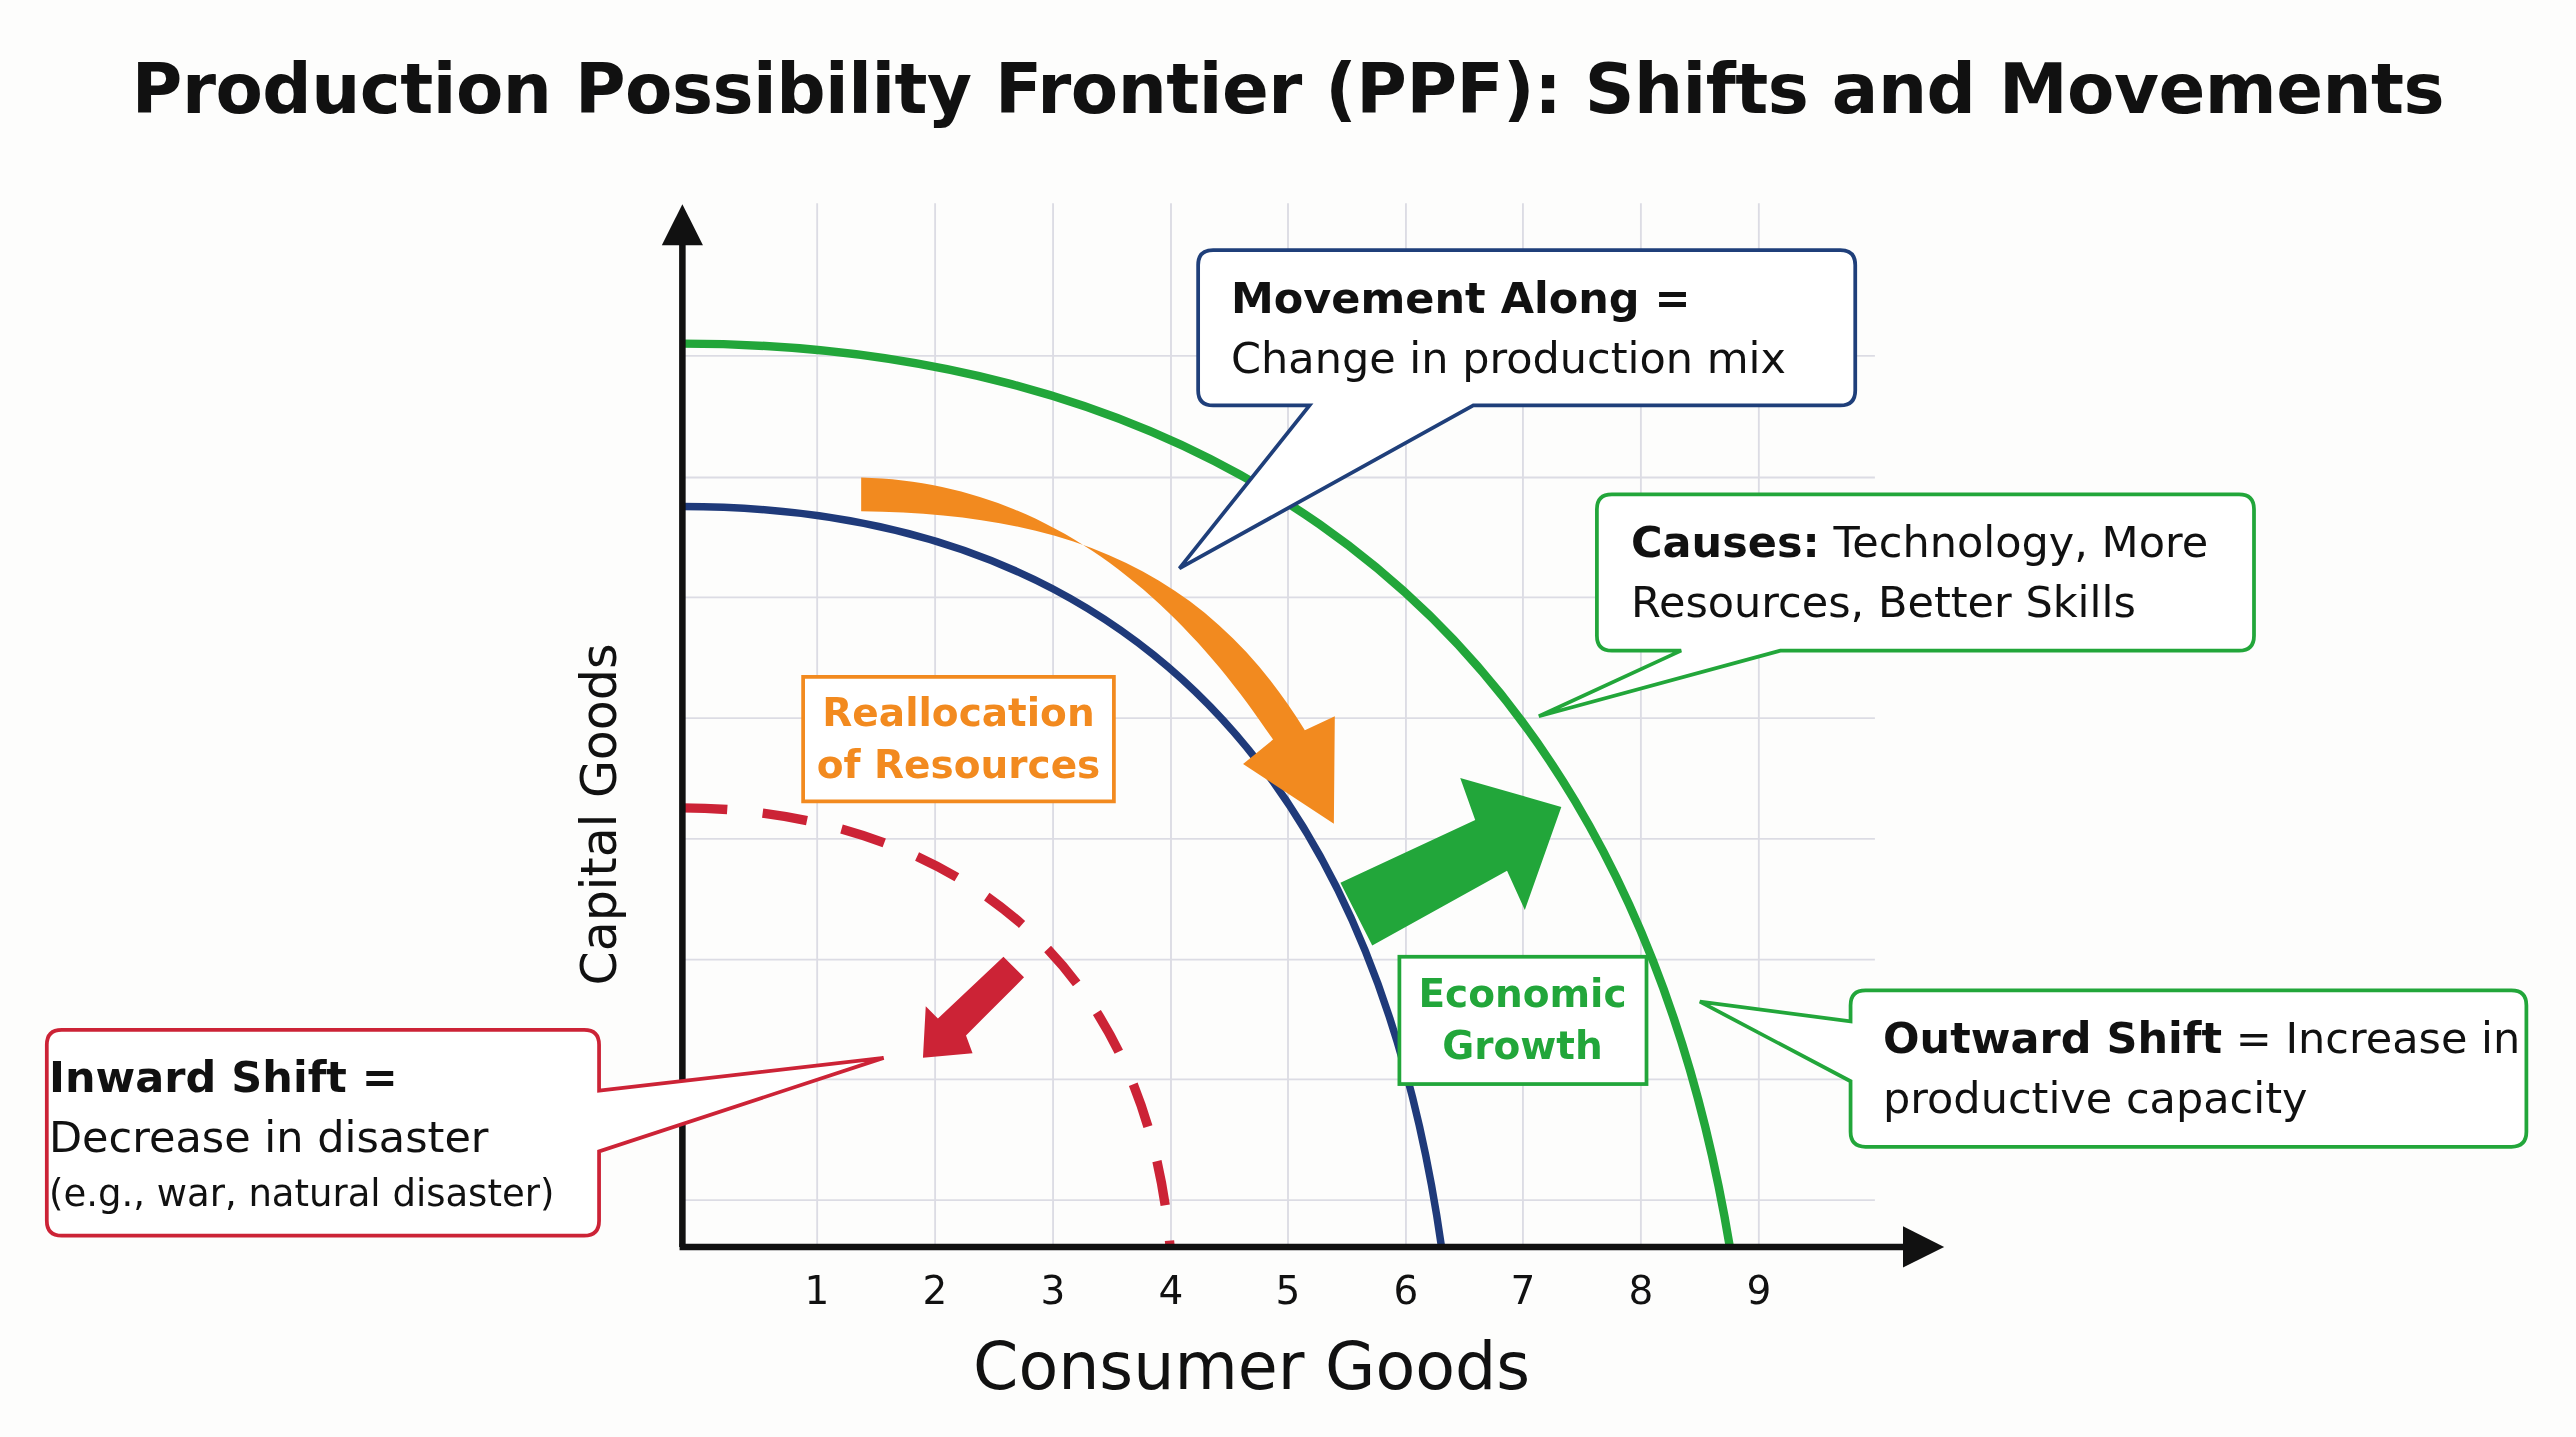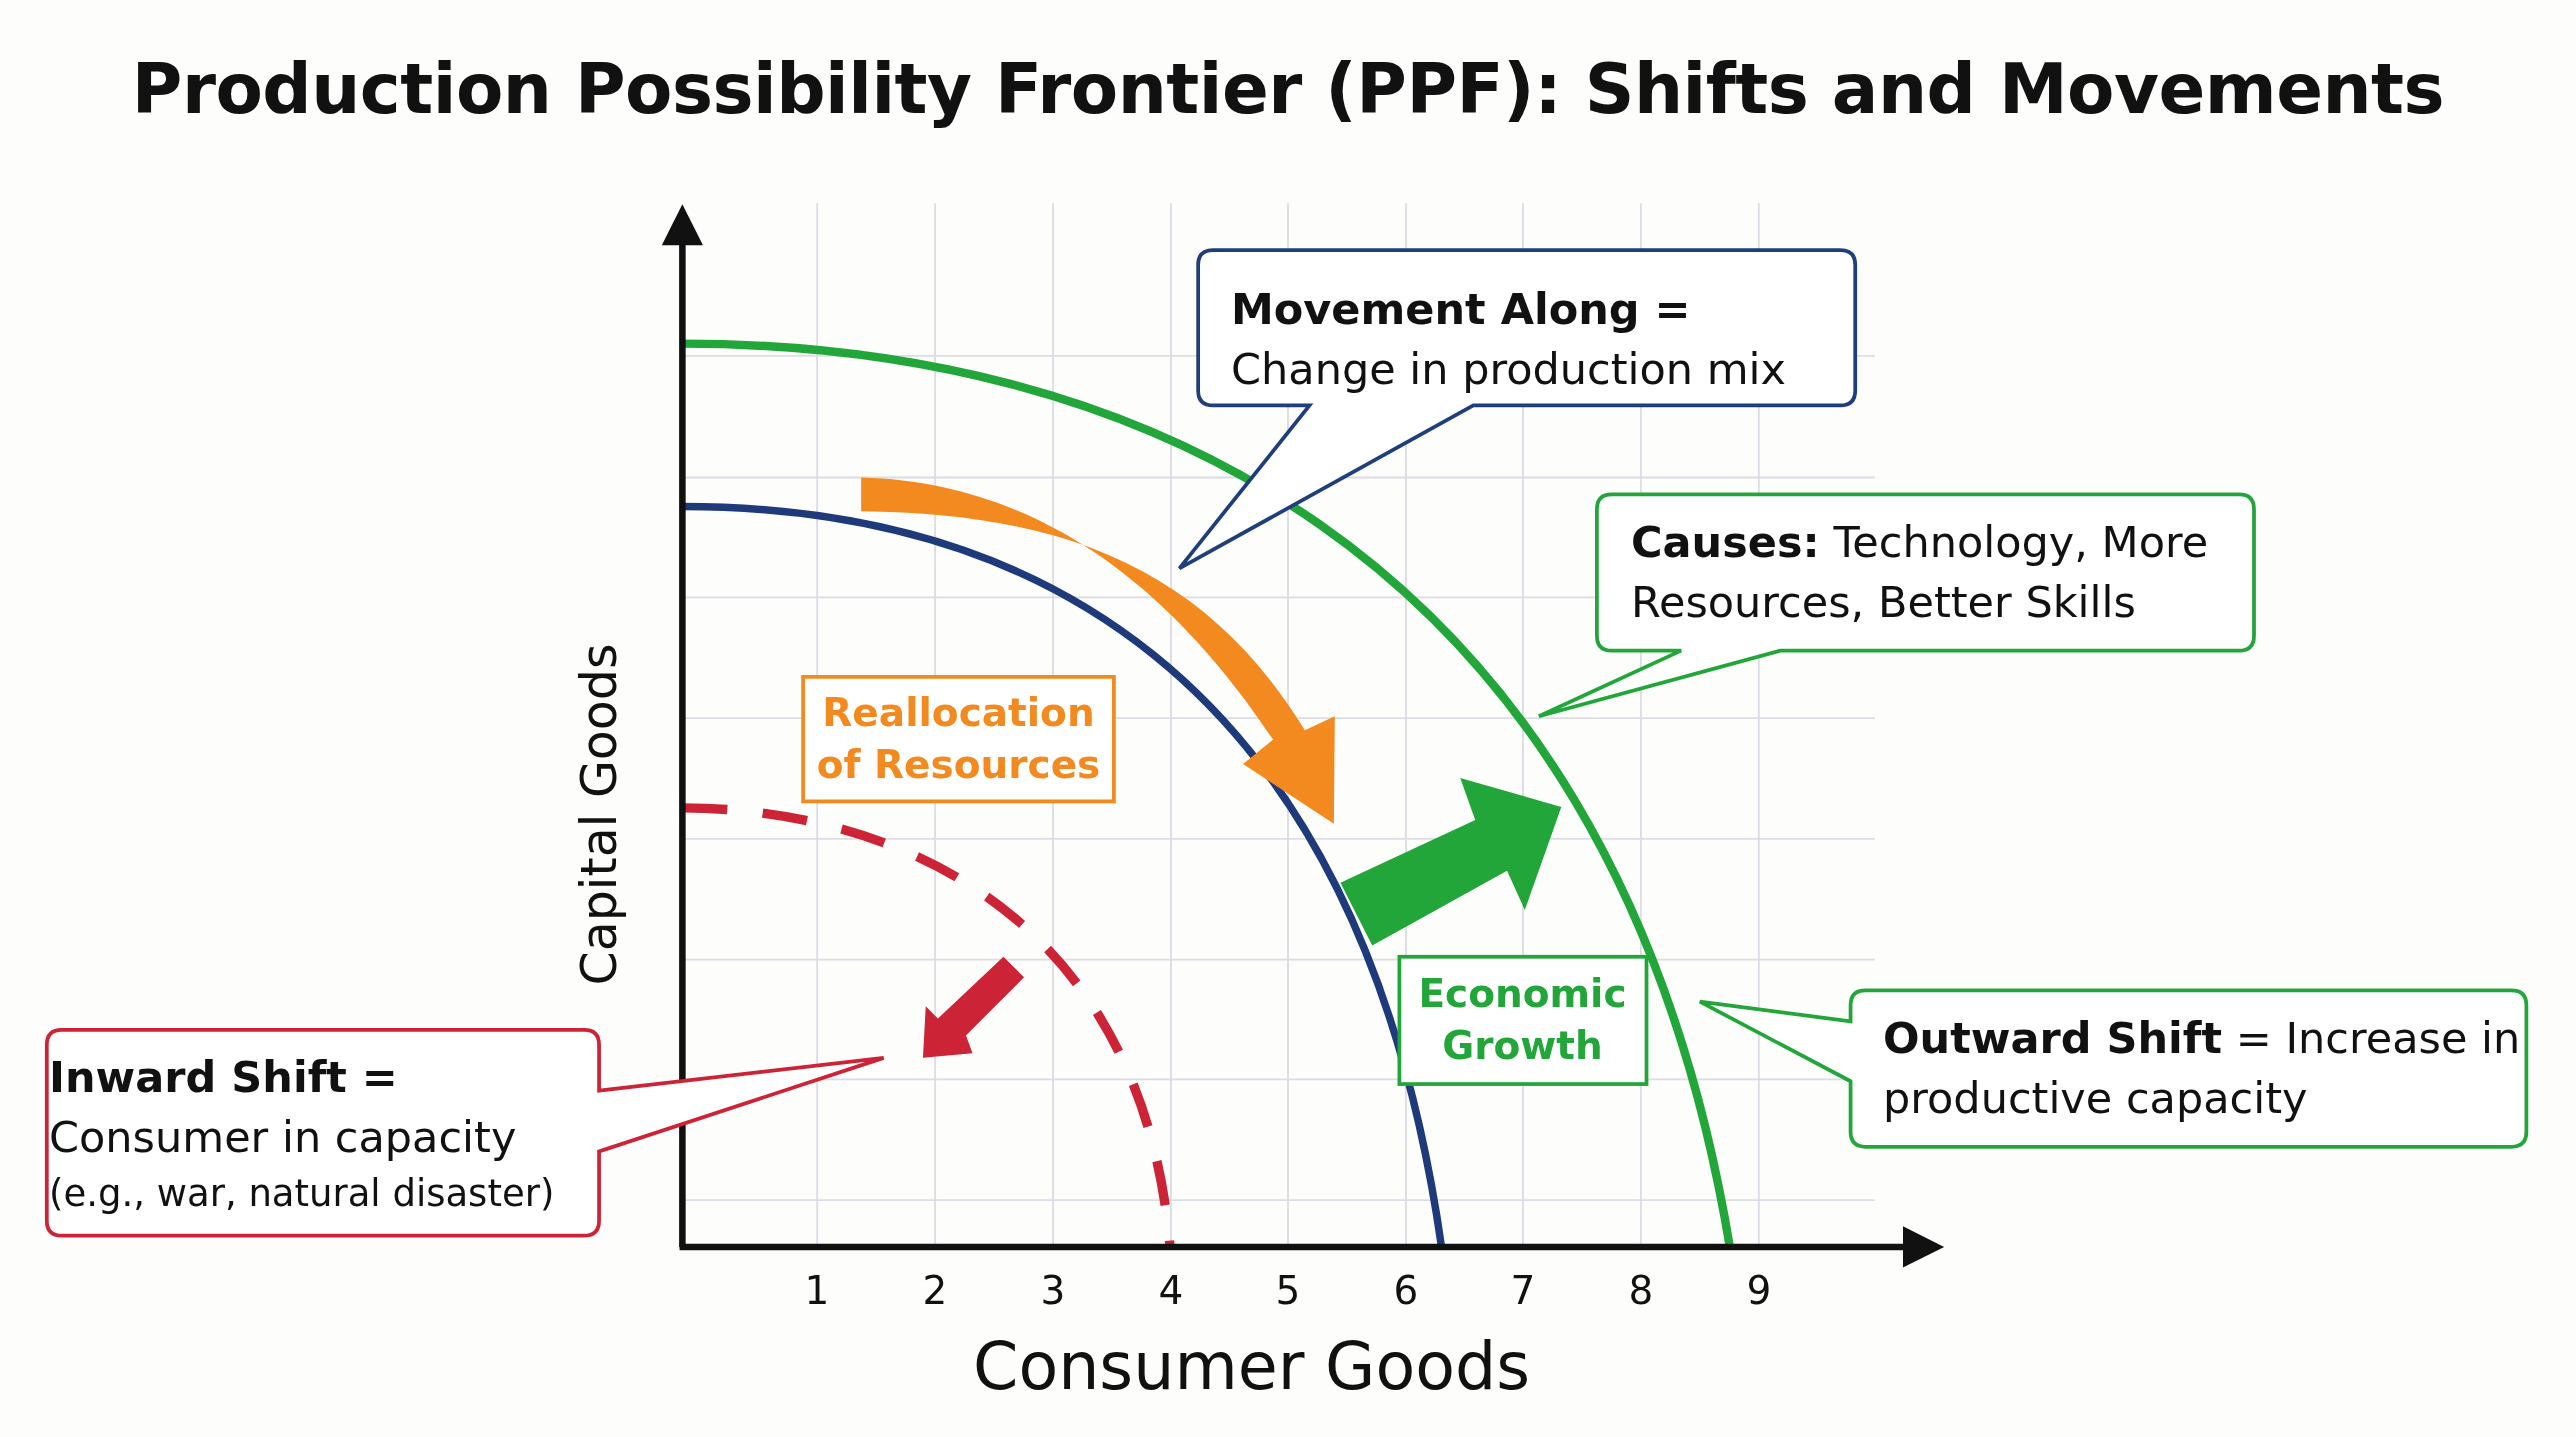--- a/index.html
+++ b/index.html
@@ -79,38 +79,38 @@
   <div class="tick" style="left:1143px">4</div>
   <div class="tick" style="left:1260px">5</div>
   <div class="tick" style="left:1378px">6</div>
   <div class="tick" style="left:1495px">7</div>
   <div class="tick" style="left:1613px">8</div>
   <div class="tick" style="left:1731px">9</div>
 
   <div class="xlabel">Consumer Goods</div>
   <div class="ylabel">Capital Goods</div>
 
-  <div class="callout-text" style="left:1231px; top:279px;">
+  <div class="callout-text" style="left:1231px; top:268px;">
     <div><b>Movement Along =</b></div>
     <div>Change in production mix</div>
   </div>
 
   <div class="callout-text" style="left:1883px; top:1008px;">
     <div><b>Outward Shift</b><span> = Increase in</span></div>
     <div>productive capacity</div>
   </div>
 
   <div class="callout-text" style="left:1631px; top:512px;">
     <div><b>Causes:</b><span> Technology, More</span></div>
     <div>Resources, Better Skills</div>
   </div>
 
   <div class="callout-text" style="left:49px; top:1047px; width:549px; text-align:left;">
     <div><b>Inward Shift =</b></div>
-    <div>Consumer in capacity</div>
+    <div>Decrease in disaster</div>
     <div style="font-size:37px; line-height:54px;">(e.g., war, natural disaster)</div>
   </div>
 
   <div class="label-box" style="left:1401px; top:968px; width:243px; color:#22a63a;">
     <div>Economic</div>
     <div>Growth</div>
   </div>
 
   <div class="label-box" style="left:805px; top:687px; width:307px; color:#f28a1f;">
     <div>Reallocation</div>

